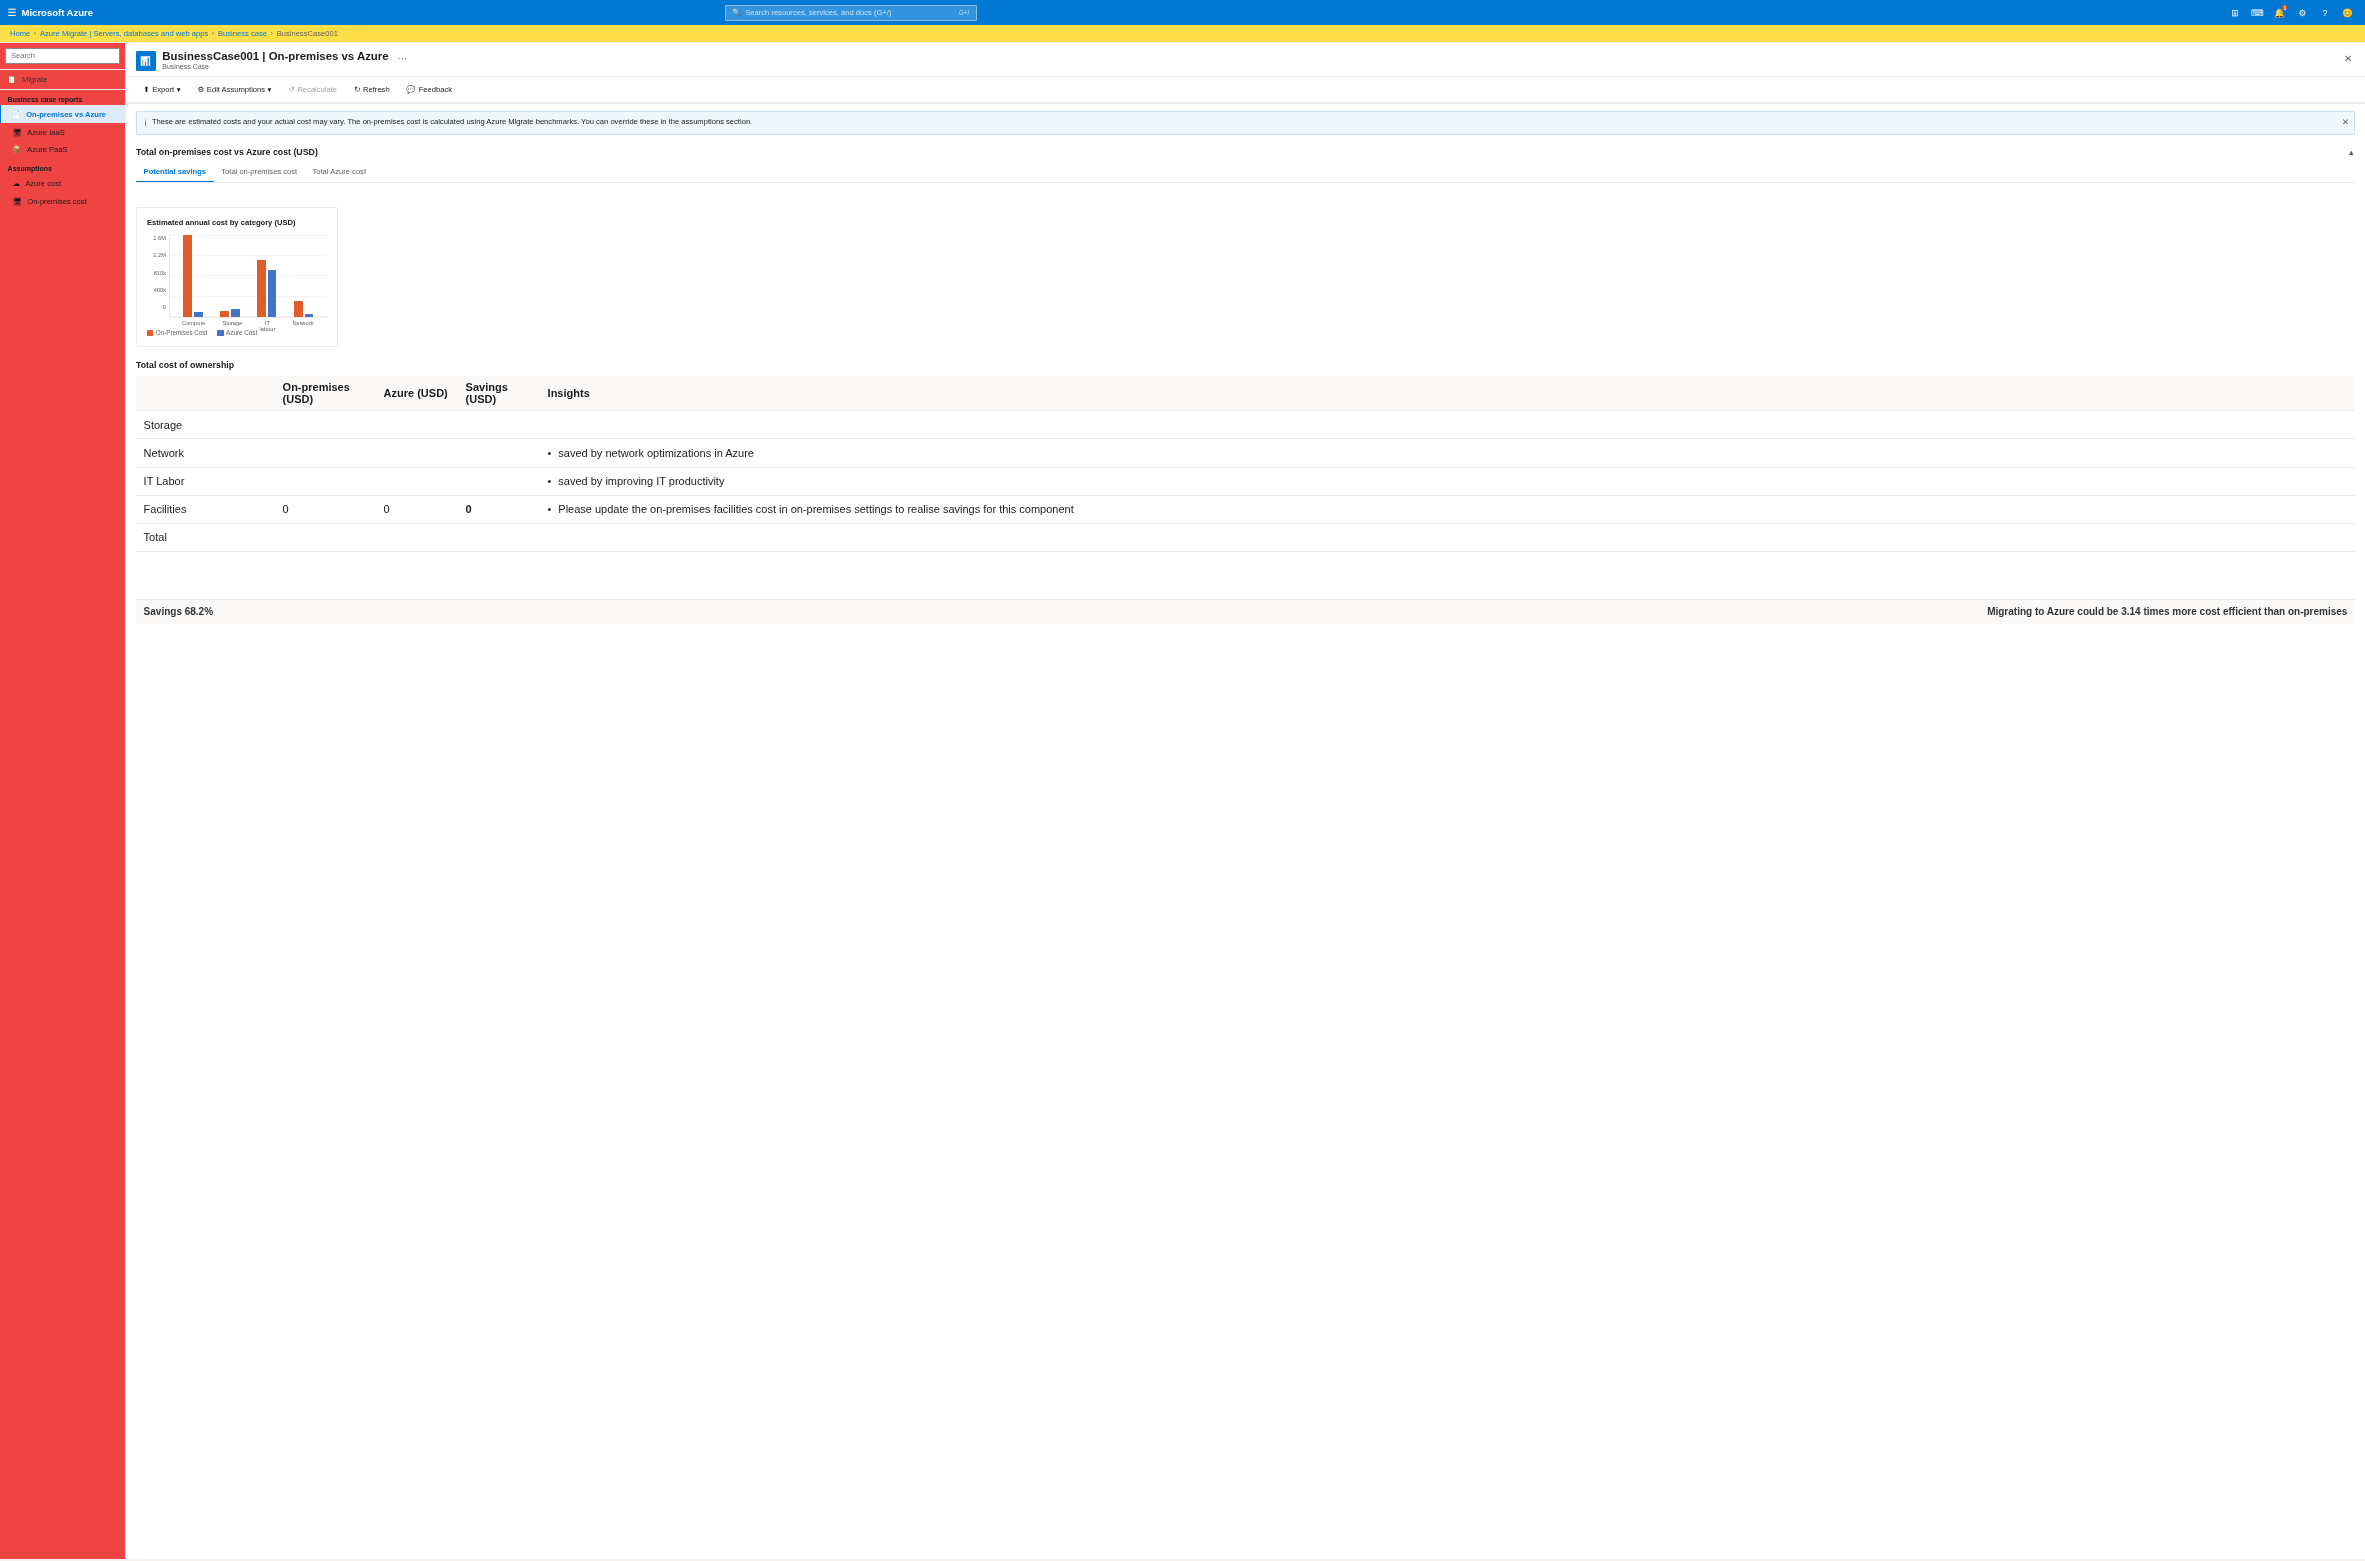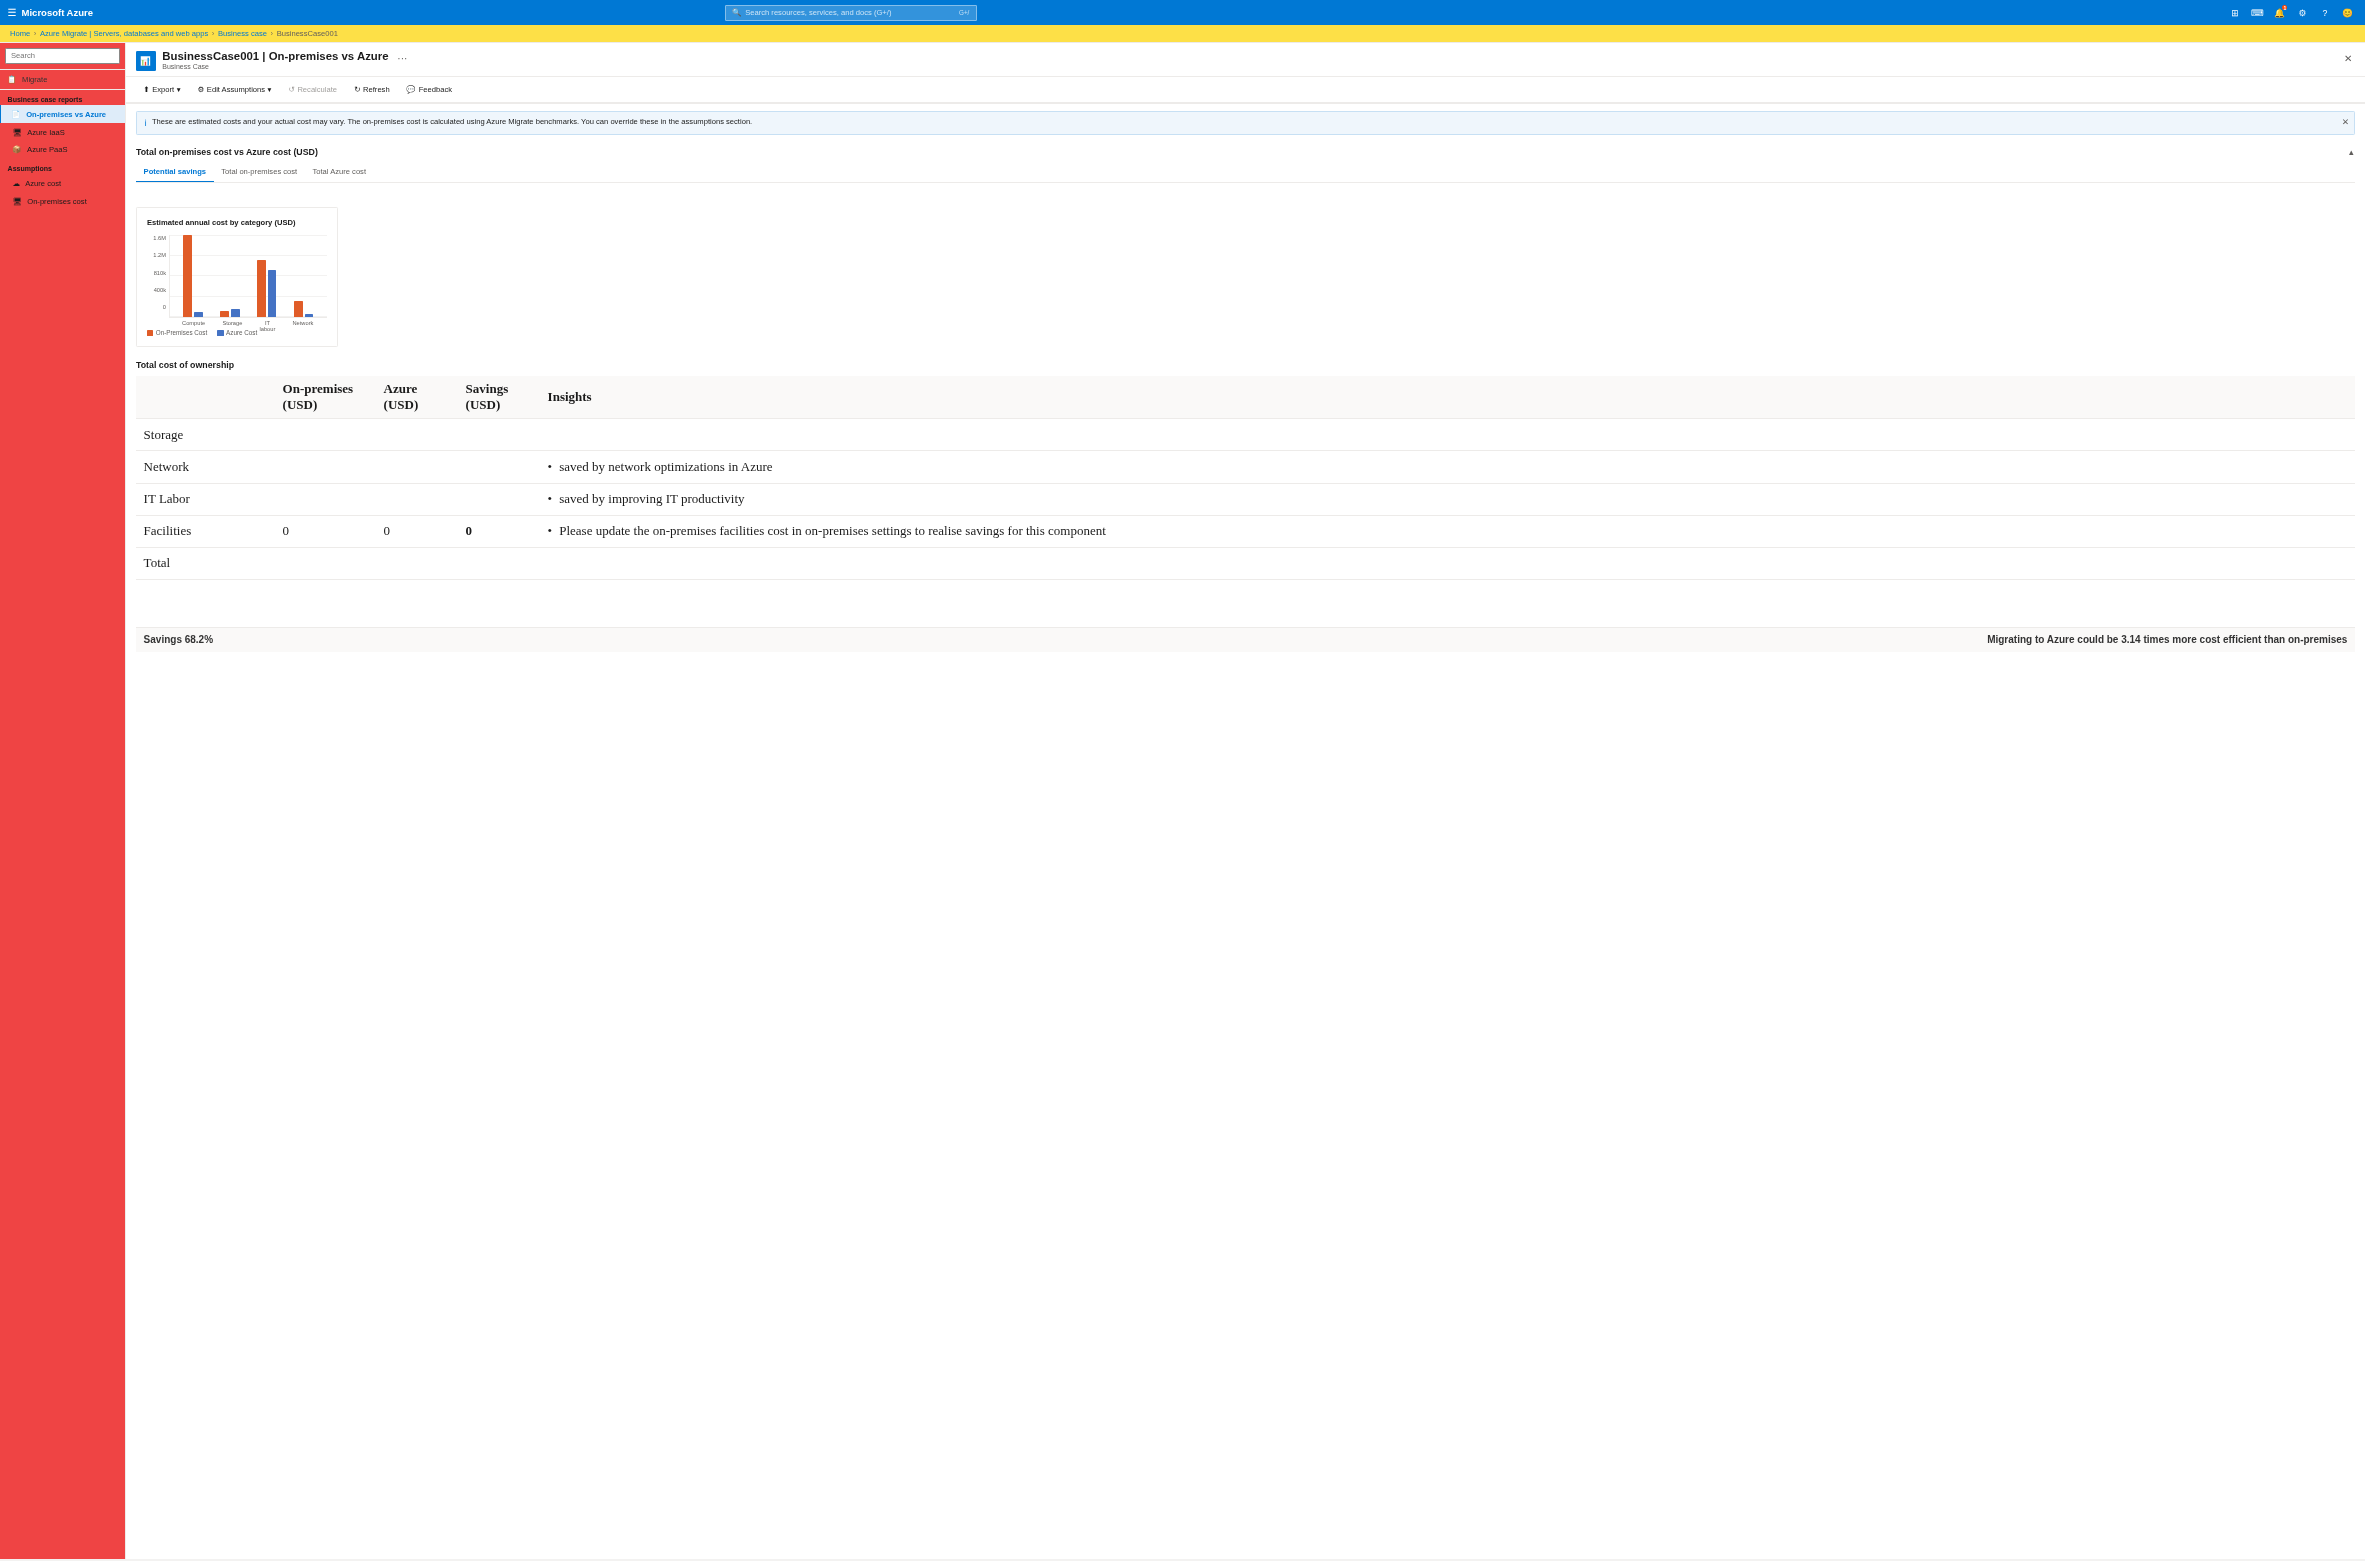--- a/index.html
+++ b/index.html
@@ -255,21 +255,21 @@
       gap: 10px;
       margin-top: 6.3px;
       font-size: 6.3px;
       color: #605e5c;
     }
     .legend-item { display: flex; align-items: center; gap: 2.5px; }
     .legend-dot { width: 6.3px; height: 6.3px; border-radius: 0.6px; }
 
     
     .tco-title { font-size: 8.8px; font-weight: 600; color: #1b1b1b; margin: 10px 0 6.3px; }
-    .tco-table { width: 100%; border-collapse: collapse; font-size: 13px; font-family: Liberation Serif, serif; }
+    .tco-table { width: 100%; border-collapse: collapse; font-size: 11px; }
     .tco-table th {
       text-align: left;
       padding: 5px 7.6px;
       background: #faf9f8;
       border-bottom: 0.6px solid #edebe9;
       color: #1b1b1b;
       font-weight: 600;
     }
     .tco-table td {
       padding: 7.6px;

